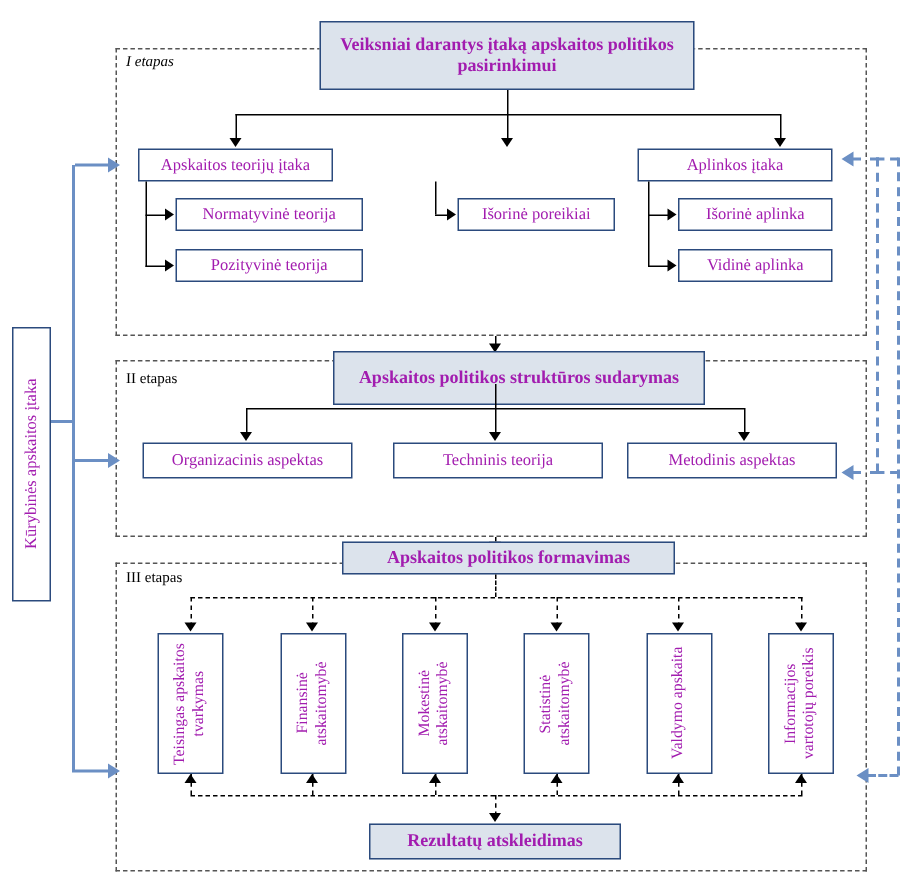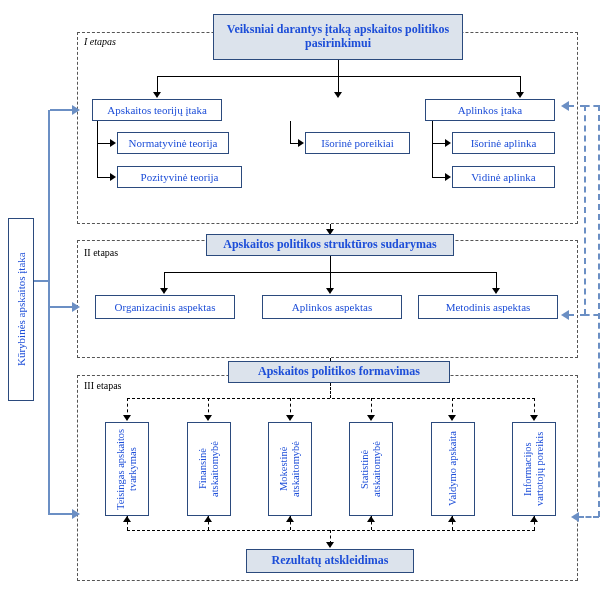--- a/index.html
+++ b/index.html
@@ -20,21 +20,21 @@
   .box {
     position: absolute;
     box-sizing: border-box;
     border: 1px solid #2b4a7d;
     background: #ffffff;
     display: flex;
     align-items: center;
     justify-content: center;
     text-align: center;
     font-size: 11px;
-    color: #1d4ed8;
+    color: #a21caf;
     line-height: 1.15;
     padding: 1px 2px;
   }
   .box.header {
     background: #dce3ec;
     border: 1px solid #2b4a7d;
     font-weight: bold;
     font-size: 12px;
   }
   .box.vertical {
@@ -175,53 +175,53 @@
 
   <div class="box" style="left:92px; top:99px; width:130px; height:22px;">Apskaitos teorijų įtaka</div>
   <div class="box" style="left:425px; top:99px; width:130px; height:22px;">Aplinkos įtaka</div>
 
   <div class="line vline" style="left:97px; top:121px; height:57px;"></div>
   <div class="line hline" style="left:97px; top:143px; width:15px;"></div>
   <div class="arrow-right" style="left:110px; top:139px;"></div>
   <div class="line hline" style="left:97px; top:177px; width:15px;"></div>
   <div class="arrow-right" style="left:110px; top:173px;"></div>
 
-  <div class="box" style="left:117px; top:132px; width:112px; height:22px;">Normatyvinė teorija</div>
+  <div class="box" style="left:117px; top:132px; width:125px; height:22px;">Normatyvinė teorija</div>
   <div class="box" style="left:117px; top:166px; width:125px; height:22px;">Pozityvinė teorija</div>
 
   <div class="line vline" style="left:290px; top:121px; height:22px;"></div>
   <div class="line hline" style="left:290px; top:143px; width:10px;"></div>
   <div class="arrow-right" style="left:298px; top:139px;"></div>
   <div class="box" style="left:305px; top:132px; width:105px; height:22px;">Išorinė poreikiai</div>
 
   <div class="line vline" style="left:432px; top:121px; height:57px;"></div>
   <div class="line hline" style="left:432px; top:143px; width:15px;"></div>
   <div class="arrow-right" style="left:445px; top:139px;"></div>
   <div class="line hline" style="left:432px; top:177px; width:15px;"></div>
   <div class="arrow-right" style="left:445px; top:173px;"></div>
 
   <div class="box" style="left:452px; top:132px; width:103px; height:22px;">Išorinė aplinka</div>
   <div class="box" style="left:452px; top:166px; width:103px; height:22px;">Vidinė aplinka</div>
 
   <div class="line vline" style="left:330px; top:224px; height:8px;"></div>
   <div class="arrow-down" style="left:326px; top:229px;"></div>
 
-  <div class="box header" style="left:206px; top:234px; width:248px; height:22px;">Apskaitos politikos struktūros sudarymas</div>
+  <div class="box header" style="left:222px; top:234px; width:248px; height:36px;">Apskaitos politikos struktūros sudarymas</div>
 
   <div class="line vline" style="left:330px; top:256px; height:16px;"></div>
   <div class="line hline" style="left:164px; top:272px; width:332px;"></div>
   <div class="line vline" style="left:164px; top:272px; height:19px;"></div>
   <div class="line vline" style="left:330px; top:272px; height:19px;"></div>
   <div class="line vline" style="left:496px; top:272px; height:19px;"></div>
   <div class="arrow-down" style="left:160px; top:288px;"></div>
   <div class="arrow-down" style="left:326px; top:288px;"></div>
   <div class="arrow-down" style="left:492px; top:288px;"></div>
 
   <div class="box" style="left:95px; top:295px; width:140px; height:24px;">Organizacinis aspektas</div>
-  <div class="box" style="left:262px; top:295px; width:140px; height:24px;">Aplinkos aspektas</div>
+  <div class="box" style="left:262px; top:295px; width:140px; height:24px;">Techninis teorija</div>
   <div class="box" style="left:418px; top:295px; width:140px; height:24px;">Metodinis aspektas</div>
 
   <div class="line vline" style="left:330px; top:358px; height:8px;"></div>
   <div class="arrow-down" style="left:326px; top:361px;"></div>
 
   <div class="box header" style="left:228px; top:361px; width:222px; height:22px;">Apskaitos politikos formavimas</div>
 
   <div class="dline-v" style="left:330px; top:383px; height:15px;"></div>
   <div class="dline-h" style="left:127px; top:398px; width:408px;"></div>
   <div class="dline-v" style="left:127px; top:398px; height:20px;"></div>

